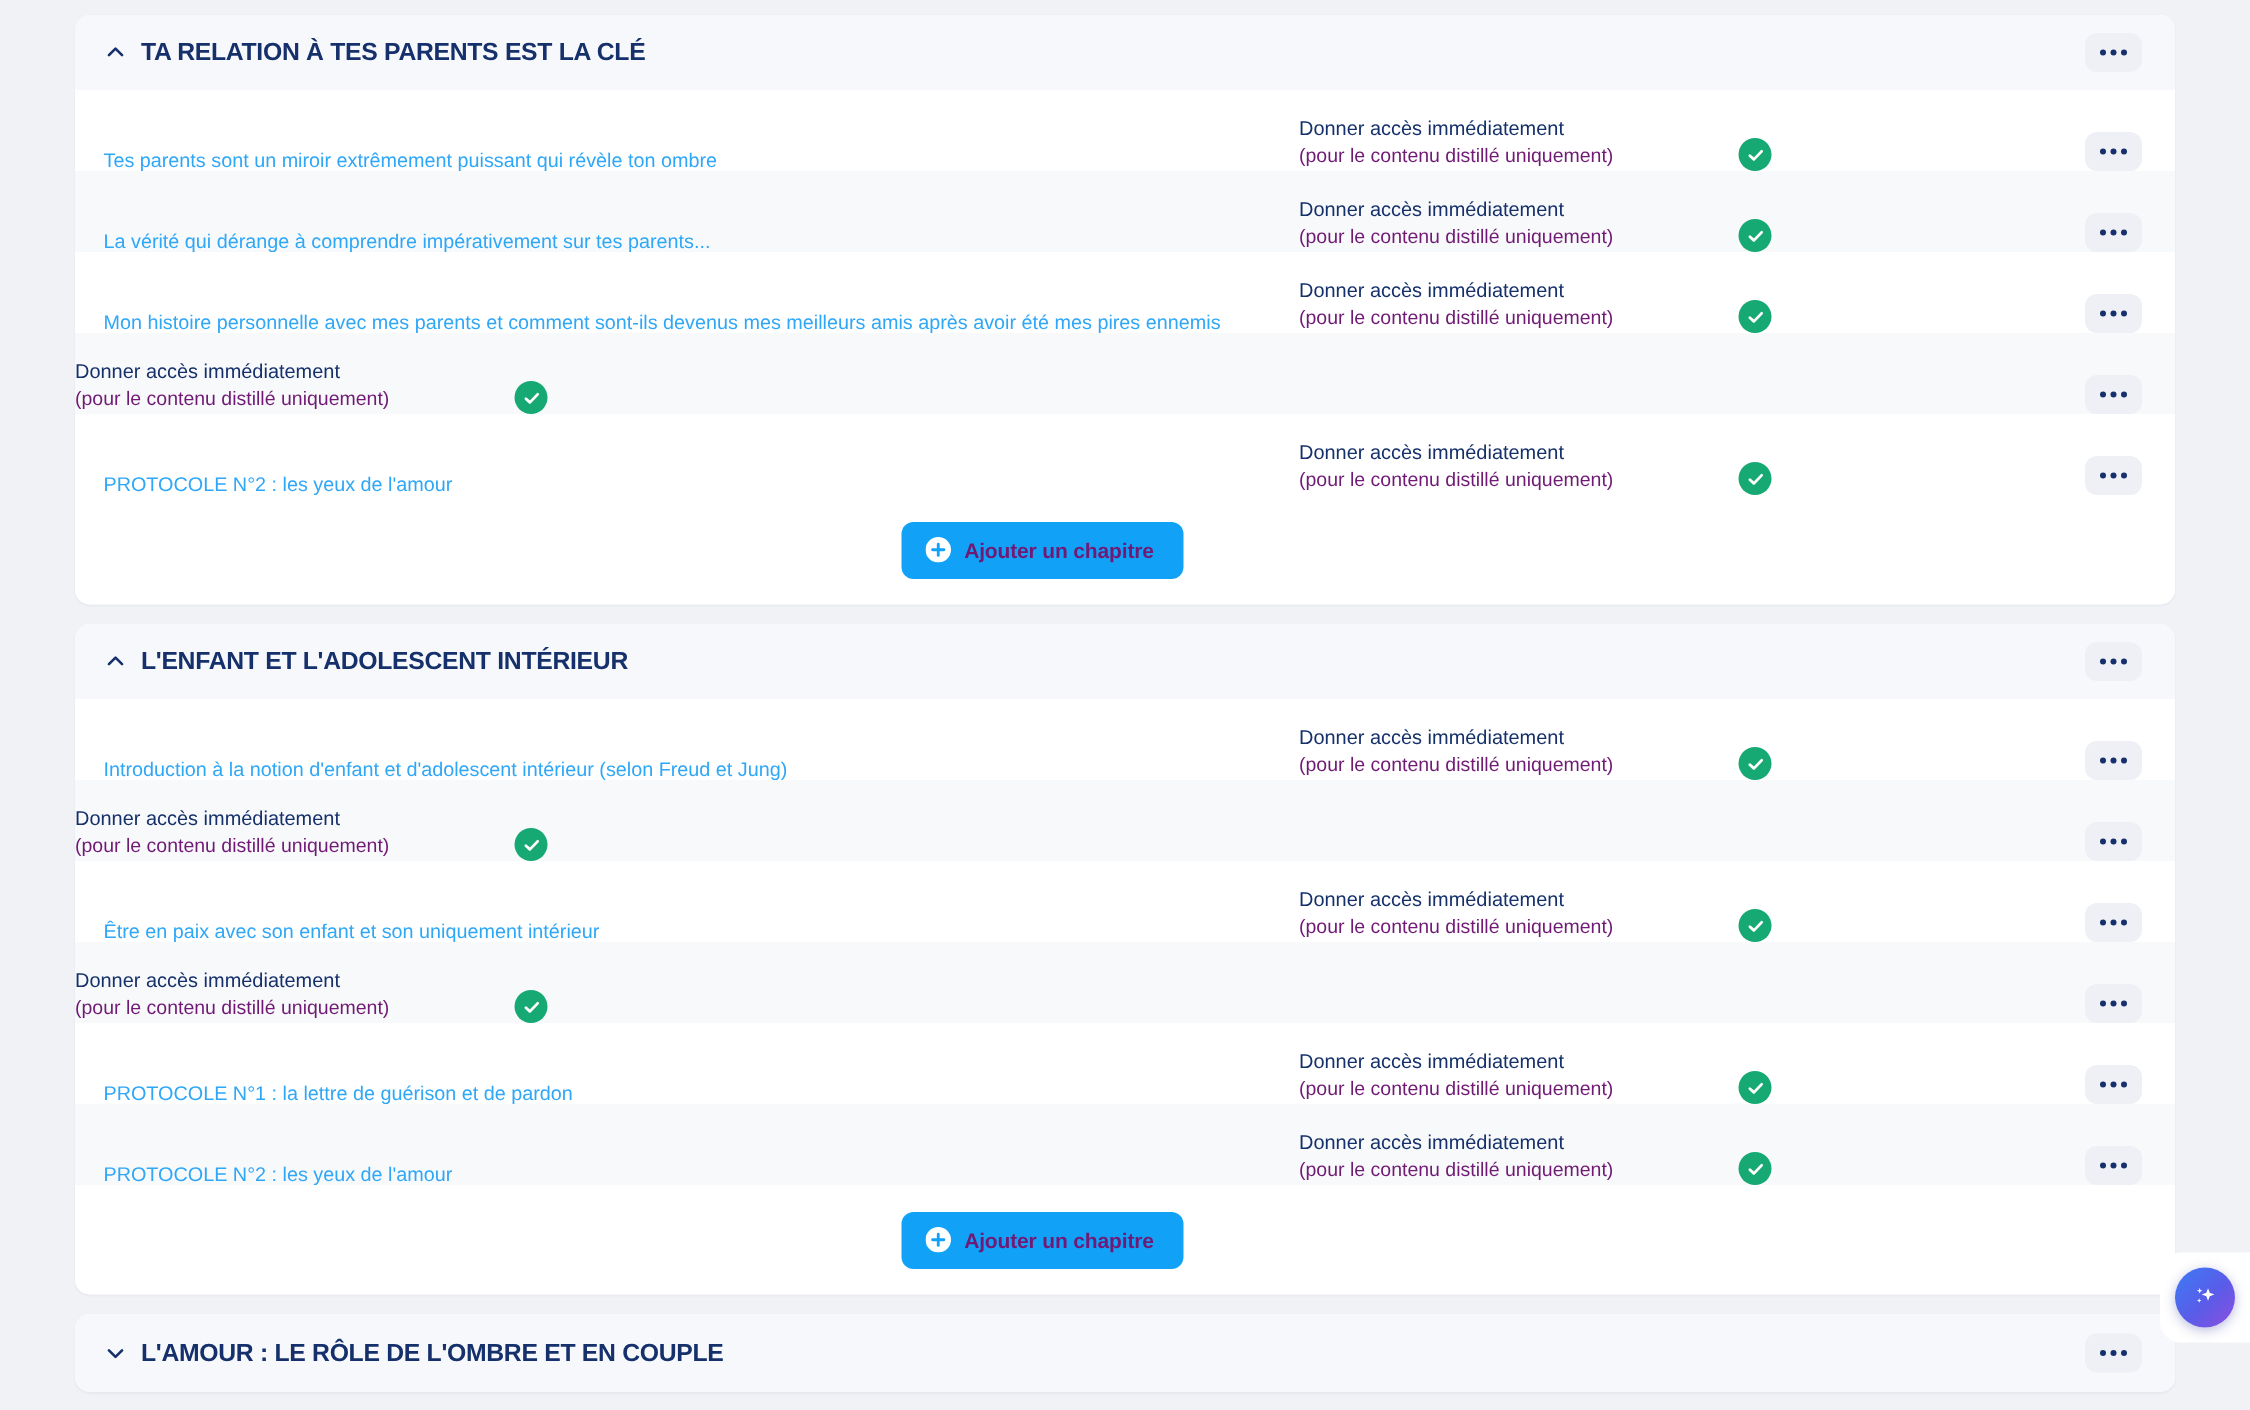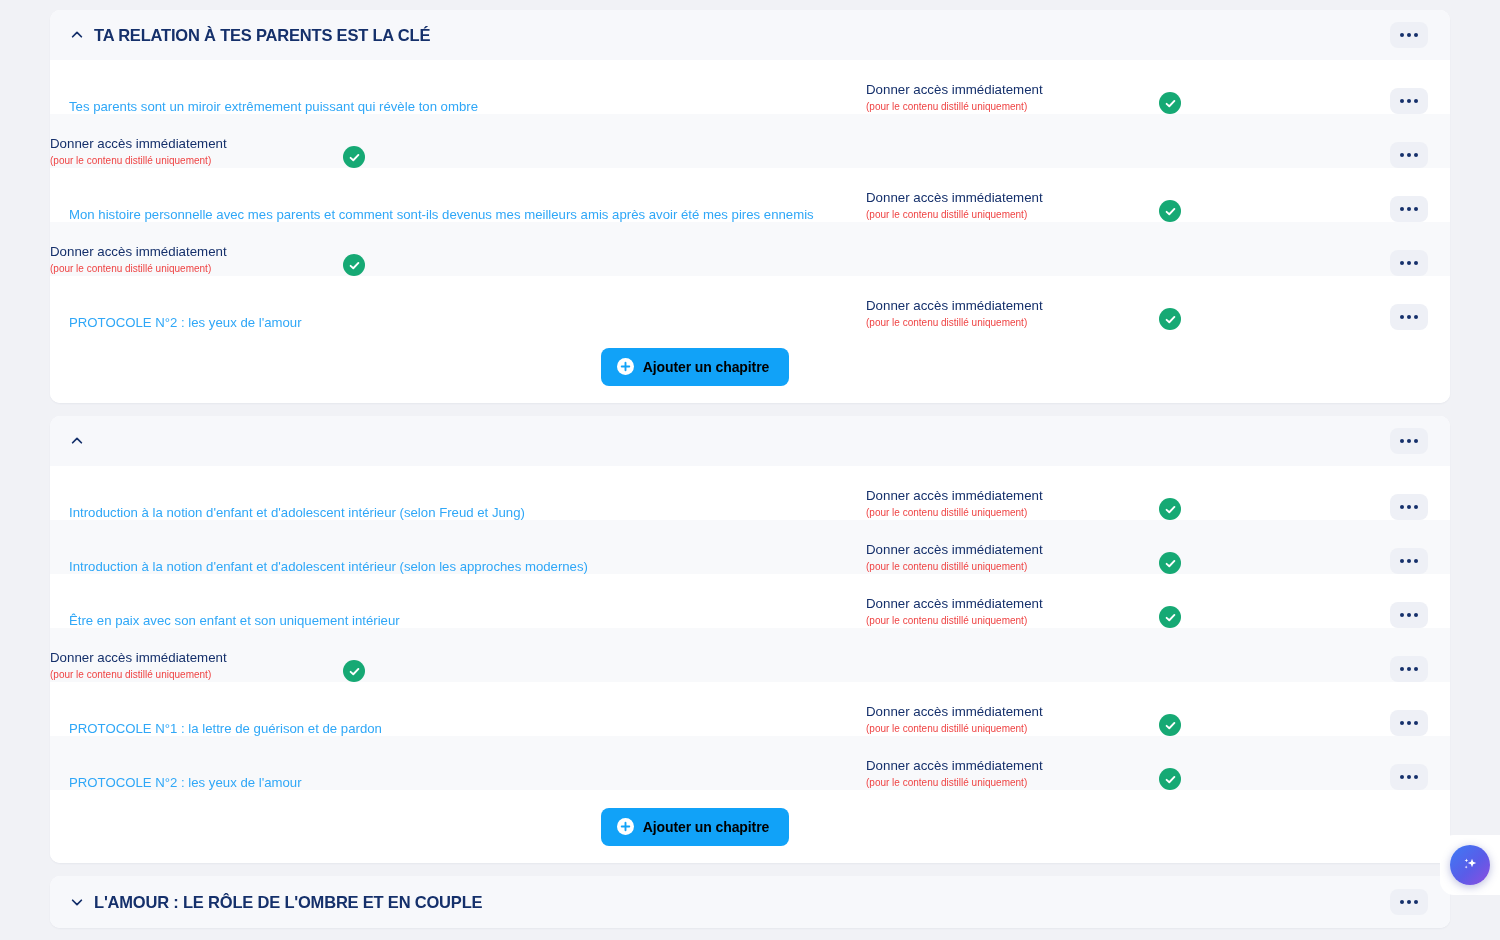--- a/index.html
+++ b/index.html
@@ -116,22 +116,22 @@
     padding-top: 2px;
   }
   .access-main {
     font-size: 13.3px;
     font-weight: normal;
     color: #15306b;
     line-height: 1.45;
     white-space: nowrap;
   }
   .access-sub {
-    font-size: 10px;
-    color: #ef4444;
+    font-size: 13px;
+    color: #701a75;
     line-height: 1.45;
     white-space: nowrap;
   }
 
   .row-check {
     flex: 0 0 auto;
     width: 70px;
     display: flex;
     align-items: center;
     justify-content: flex-start;
@@ -162,21 +162,21 @@
     background: #ffffff;
     height: 73px;
     display: flex;
     align-items: center;
     justify-content: center;
     padding-right: 110px;
   }
 
   .add-btn {
     background: #11a2f8;
-    color: #000000;
+    color: #701a75;
     border: none;
     border-radius: 8px;
     height: 38px;
     padding: 0 20px 0 16px;
     font-size: 14px;
     font-weight: bold;
     font-family: "Liberation Sans", sans-serif;
     display: inline-flex;
     align-items: center;
     gap: 9px;
@@ -256,20 +256,21 @@
             </div>
             <div class="row-menu">
               <button class="dots-btn">
                 <i></i>
                 <i></i>
                 <i></i>
               </button>
             </div>
           </div>
           <div class="row alt">
+            <div class="row-title">La vérité qui dérange à comprendre impérativement sur tes parents...</div>
             <div class="row-access">
               <div class="access-main">Donner accès immédiatement</div>
               <div class="access-sub">(pour le contenu distillé uniquement)</div>
             </div>
             <div class="row-check">
               <span class="check-icon">
                 <svg width="13" height="13" viewBox="0 0 16 16" fill="none" stroke="#ffffff" stroke-width="2.3" stroke-linecap="round" stroke-linejoin="round">
                   <polyline points="3.2,8.4 6.5,11.4 12.8,4.8"></polyline>
                 </svg>
               </span>
@@ -358,20 +359,21 @@
           </button>
         </div>
       </div>
       <div class="section-card">
         <div class="section-header">
           <span class="chevron">
             <svg width="14" height="14" viewBox="0 0 16 16" fill="none" stroke="currentColor" stroke-width="2" stroke-linecap="round" stroke-linejoin="round">
               <polyline points="3,10 8,5 13,10"></polyline>
             </svg>
           </span>
+          <span class="section-title">L'ENFANT ET L'ADOLESCENT INTÉRIEUR</span>
           <button class="dots-btn header-dots">
             <i></i>
             <i></i>
             <i></i>
           </button>
         </div>
         <div class="rows">
           <div class="row">
             <div class="row-title">Introduction à la notion d'enfant et d'adolescent intérieur (selon Freud et Jung)</div>
             <div class="row-access">
@@ -387,21 +389,20 @@
             </div>
             <div class="row-menu">
               <button class="dots-btn">
                 <i></i>
                 <i></i>
                 <i></i>
               </button>
             </div>
           </div>
           <div class="row alt">
-            <div class="row-title">Introduction à la notion d'enfant et d'adolescent intérieur (selon les approches modernes)</div>
             <div class="row-access">
               <div class="access-main">Donner accès immédiatement</div>
               <div class="access-sub">(pour le contenu distillé uniquement)</div>
             </div>
             <div class="row-check">
               <span class="check-icon">
                 <svg width="13" height="13" viewBox="0 0 16 16" fill="none" stroke="#ffffff" stroke-width="2.3" stroke-linecap="round" stroke-linejoin="round">
                   <polyline points="3.2,8.4 6.5,11.4 12.8,4.8"></polyline>
                 </svg>
               </span>

